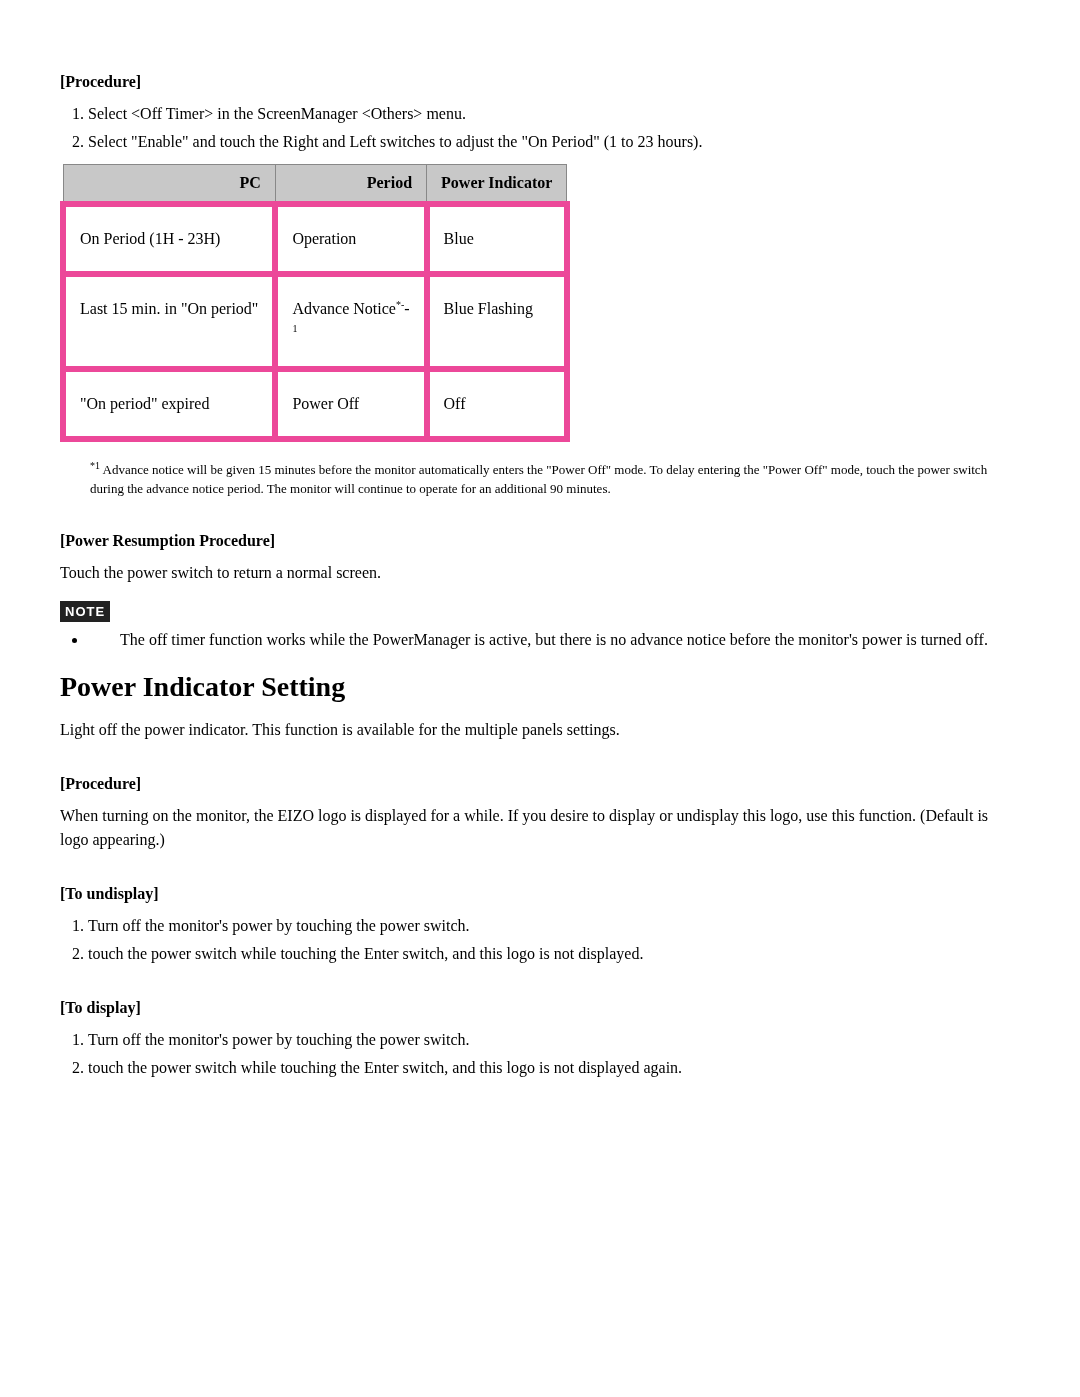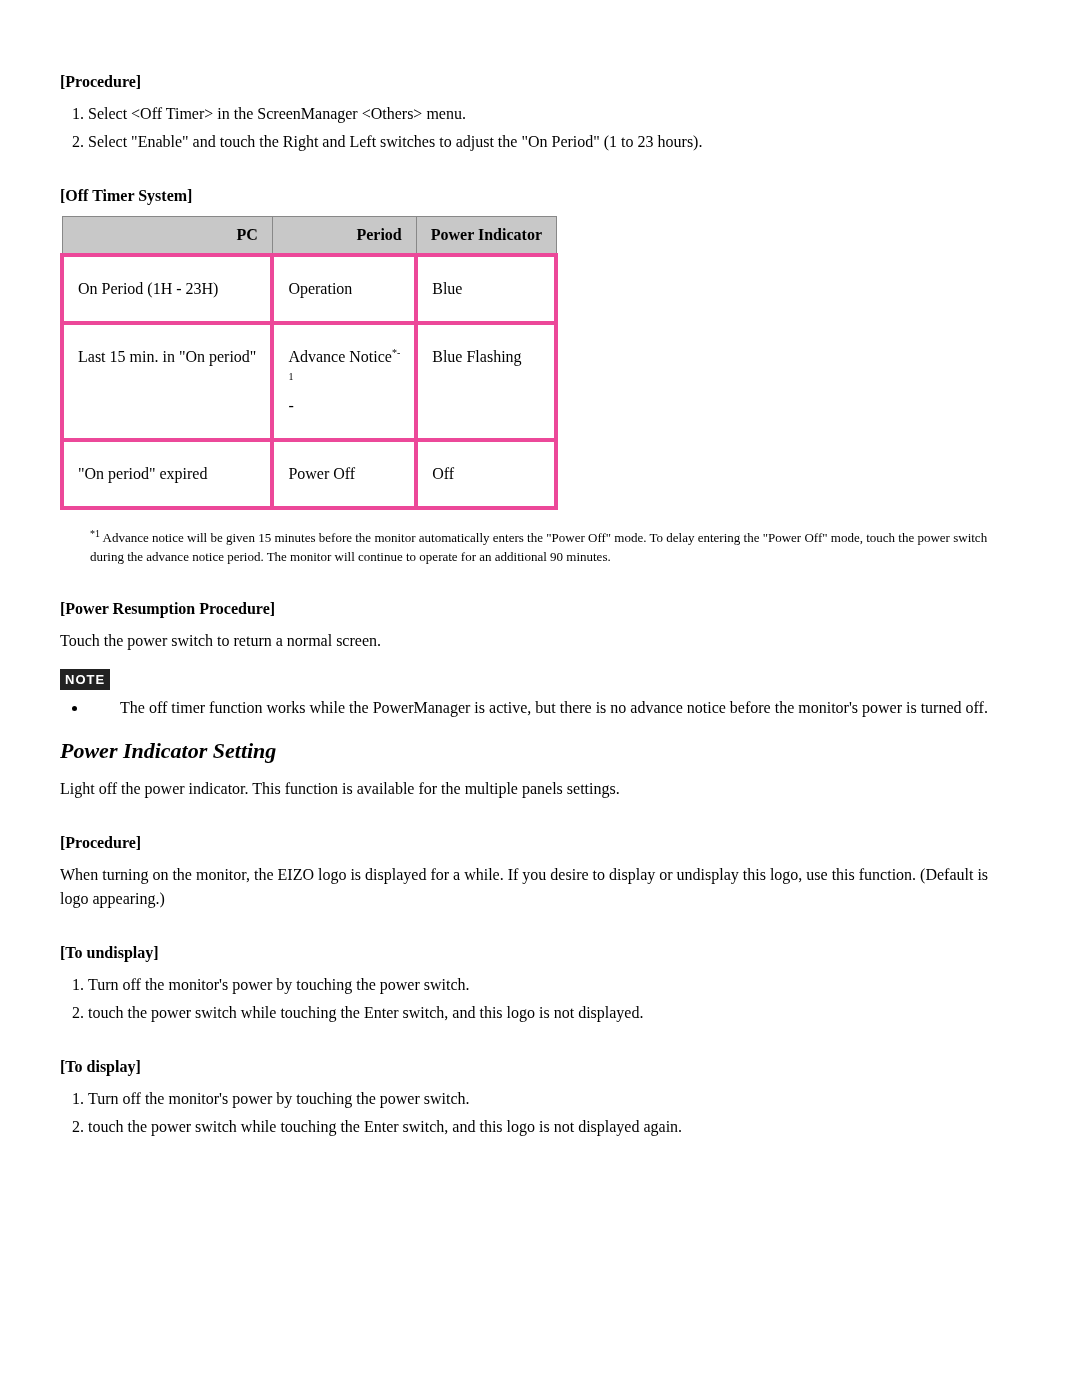--- a/index.html
+++ b/index.html
@@ -12,24 +12,23 @@
       font-family: serif;
       font-size: 16px;
       color: #000;
       background: #fff;
       padding: 40px 60px;
       max-width: 1080px;
       line-height: 1.5;
     }
 
     .section-heading {
-      font-size: 22px;
-      font-weight: bold;
-      margin-bottom: 10px;
-      font-style: italic;
+      font-size: 28px;
+      font-weight: bold;
+      margin-bottom: 10px;
     }
 
     .bracket-heading {
       font-weight: bold;
       margin-top: 30px;
       margin-bottom: 8px;
     }
 
     ol {
       padding-left: 28px;
@@ -63,21 +62,21 @@
 
     table th {
       background-color: #c8c8c8;
       border: 1px solid #888;
       padding: 6px 14px;
       font-weight: bold;
       text-align: right;
     }
 
     table td {
-      border: 4px solid #ec4899;
+      border: 6px solid #ec4899;
       padding: 20px 14px;
       vertical-align: top;
     }
 
     .footnote {
       font-size: 13px;
       margin-top: 8px;
       margin-bottom: 14px;
       padding-left: 30px;
     }
@@ -104,36 +103,35 @@
       vertical-align: super;
     }
 
     a {
       color: #000;
       text-decoration: none;
     }
 
     .advance-notice-cell {
       display: flex;
-      flex-direction: column;
+      flex-direction: row;
     }
   </style>
 </head>
 <body>
 
 <div>
   <p class="bracket-heading">[Procedure]</p>
   <ol>
     <li>Select &lt;Off Timer&gt; in the ScreenManager &lt;Others&gt; menu.</li>
     <li>Select "Enable" and touch the Right and Left switches to adjust the "On Period" (1 to 23 hours).</li>
   </ol>
 </div>
 
 <div>
-  <p class="bracket-heading">[Off Timer System]</p>
 
   <table>
     <thead>
       <tr>
         <th>PC</th>
         <th>Period</th>
         <th>Power Indicator</th>
       </tr>
     </thead>
     <tbody>

